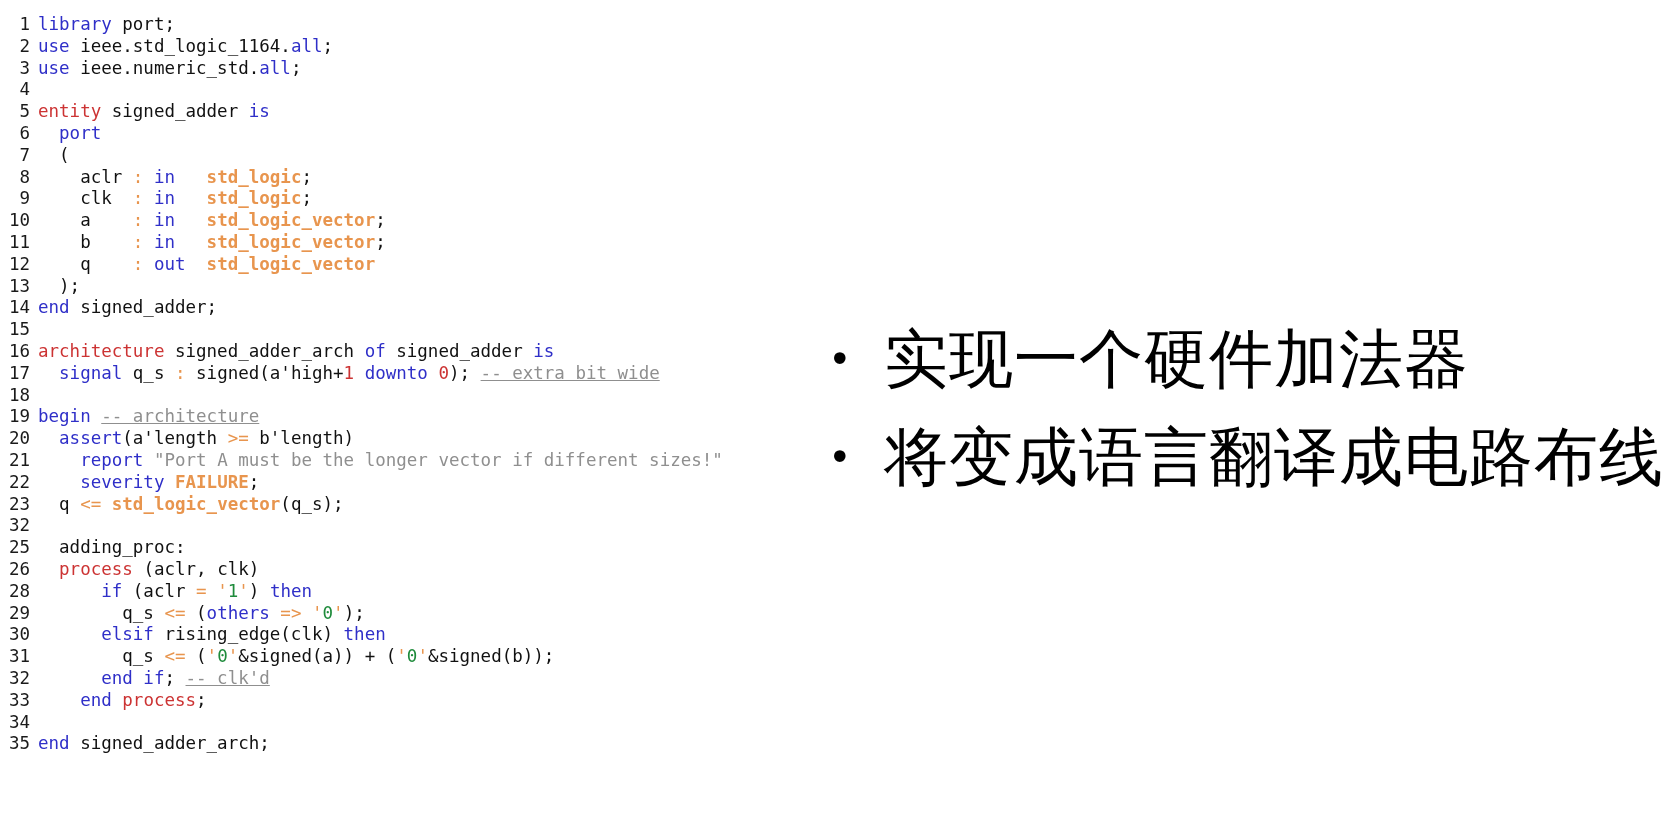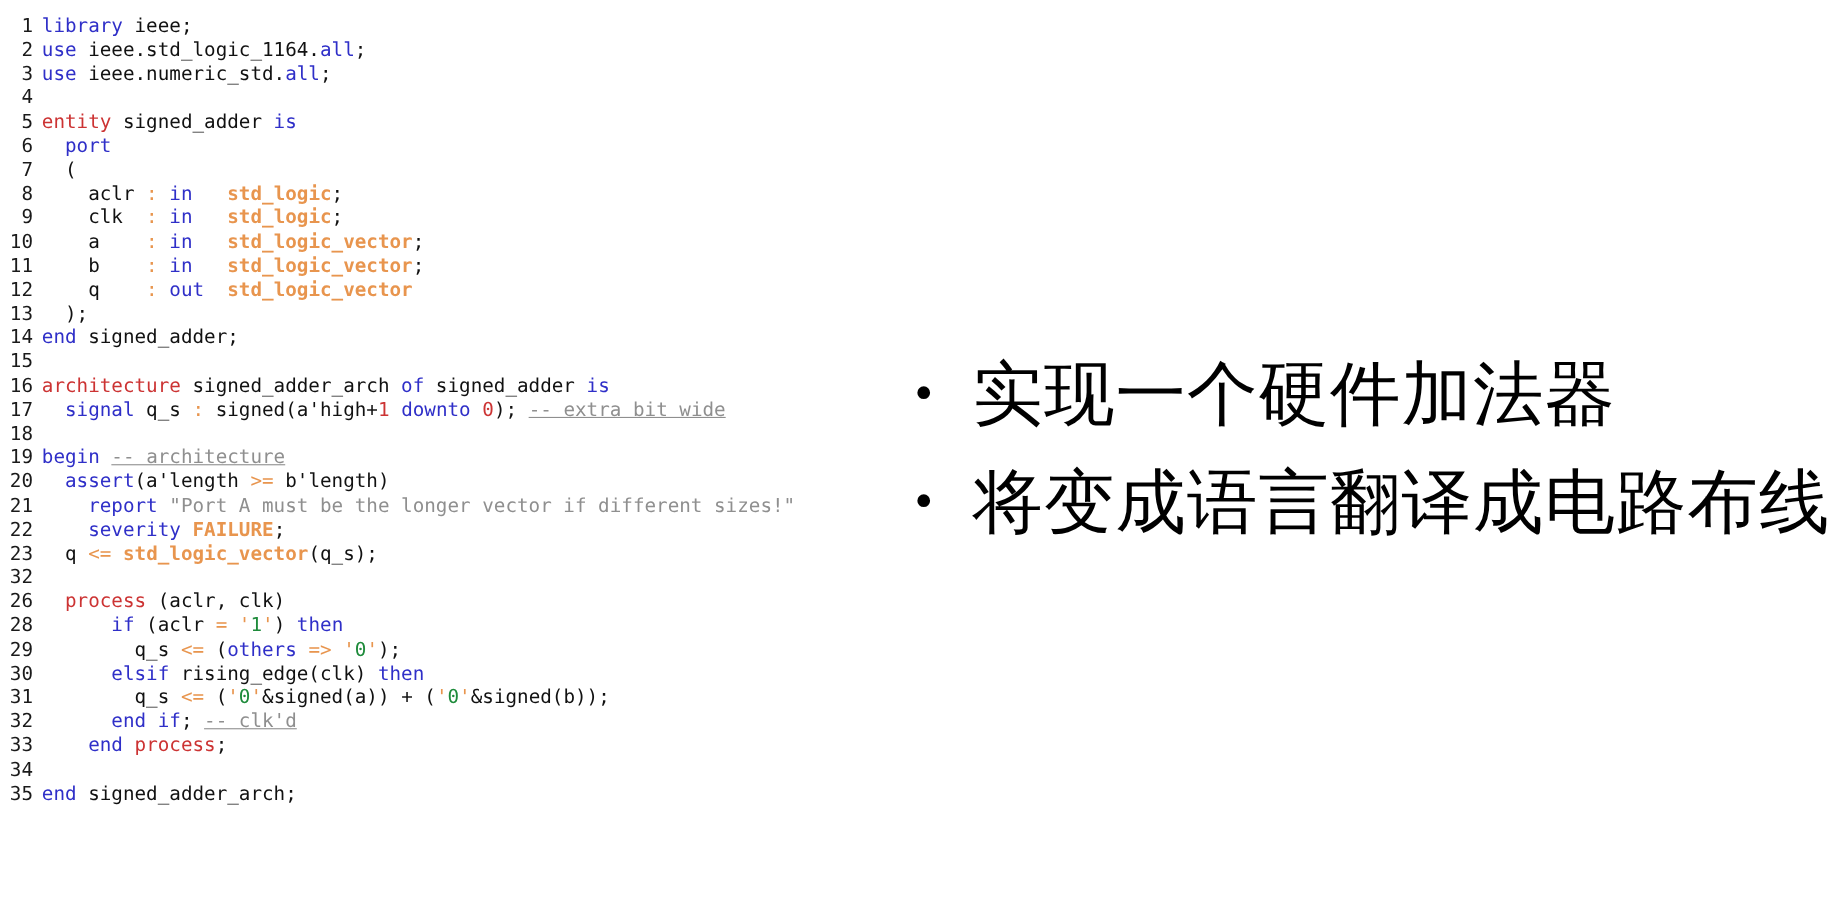--- a/index.html
+++ b/index.html
@@ -94,21 +94,21 @@
     letter-spacing: 1px;
     white-space: nowrap;
   }
 </style>
 </head>
 <body>
 
 <div class="slide">
 
   <div class="code-panel" id="code-panel">
-      <div class="code-line"><span class="lineno">1</span><span class="code-text"><span class="tk-kw">library</span><span class="tk-pl"> ieee;</span></span></div>
+      <div class="code-line"><span class="lineno">1</span><span class="code-text"><span class="tk-kw">library</span><span class="tk-pl"> port;</span></span></div>
       <div class="code-line"><span class="lineno">2</span><span class="code-text"><span class="tk-kw">use</span><span class="tk-pl"> ieee.std_logic_1164.</span><span class="tk-kw">all</span><span class="tk-pl">;</span></span></div>
       <div class="code-line"><span class="lineno">3</span><span class="code-text"><span class="tk-kw">use</span><span class="tk-pl"> ieee.numeric_std.</span><span class="tk-kw">all</span><span class="tk-pl">;</span></span></div>
       <div class="code-line"><span class="lineno">4</span><span class="code-text"></span></div>
       <div class="code-line"><span class="lineno">5</span><span class="code-text"><span class="tk-red">entity</span><span class="tk-pl"> signed_adder </span><span class="tk-kw">is</span></span></div>
       <div class="code-line"><span class="lineno">6</span><span class="code-text"><span class="tk-pl">  </span><span class="tk-kw">port</span></span></div>
       <div class="code-line"><span class="lineno">7</span><span class="code-text"><span class="tk-pl">  (</span></span></div>
       <div class="code-line"><span class="lineno">8</span><span class="code-text"><span class="tk-pl">    aclr </span><span class="tk-op">:</span><span class="tk-pl"> </span><span class="tk-kw">in</span><span class="tk-pl">   </span><span class="tk-type">std_logic</span><span class="tk-pl">;</span></span></div>
       <div class="code-line"><span class="lineno">9</span><span class="code-text"><span class="tk-pl">    clk  </span><span class="tk-op">:</span><span class="tk-pl"> </span><span class="tk-kw">in</span><span class="tk-pl">   </span><span class="tk-type">std_logic</span><span class="tk-pl">;</span></span></div>
       <div class="code-line"><span class="lineno">10</span><span class="code-text"><span class="tk-pl">    a    </span><span class="tk-op">:</span><span class="tk-pl"> </span><span class="tk-kw">in</span><span class="tk-pl">   </span><span class="tk-type">std_logic_vector</span><span class="tk-pl">;</span></span></div>
       <div class="code-line"><span class="lineno">11</span><span class="code-text"><span class="tk-pl">    b    </span><span class="tk-op">:</span><span class="tk-pl"> </span><span class="tk-kw">in</span><span class="tk-pl">   </span><span class="tk-type">std_logic_vector</span><span class="tk-pl">;</span></span></div>
@@ -118,20 +118,21 @@
       <div class="code-line"><span class="lineno">15</span><span class="code-text"></span></div>
       <div class="code-line"><span class="lineno">16</span><span class="code-text"><span class="tk-red">architecture</span><span class="tk-pl"> signed_adder_arch </span><span class="tk-kw">of</span><span class="tk-pl"> signed_adder </span><span class="tk-kw">is</span></span></div>
       <div class="code-line"><span class="lineno">17</span><span class="code-text"><span class="tk-pl">  </span><span class="tk-kw">signal</span><span class="tk-pl"> q_s </span><span class="tk-op">:</span><span class="tk-pl"> signed(a'high+</span><span class="tk-num">1</span><span class="tk-pl"> </span><span class="tk-kw">downto</span><span class="tk-pl"> </span><span class="tk-num">0</span><span class="tk-pl">); </span><span class="tk-cmt">-- extra bit wide</span></span></div>
       <div class="code-line"><span class="lineno">18</span><span class="code-text"></span></div>
       <div class="code-line"><span class="lineno">19</span><span class="code-text"><span class="tk-kw">begin</span><span class="tk-pl"> </span><span class="tk-cmt">-- architecture</span></span></div>
       <div class="code-line"><span class="lineno">20</span><span class="code-text"><span class="tk-pl">  </span><span class="tk-kw">assert</span><span class="tk-pl">(a'length </span><span class="tk-op">&gt;=</span><span class="tk-pl"> b'length)</span></span></div>
       <div class="code-line"><span class="lineno">21</span><span class="code-text"><span class="tk-pl">    </span><span class="tk-kw">report</span><span class="tk-pl"> </span><span class="tk-str">"Port A must be the longer vector if different sizes!"</span></span></div>
       <div class="code-line"><span class="lineno">22</span><span class="code-text"><span class="tk-pl">    </span><span class="tk-kw">severity</span><span class="tk-pl"> </span><span class="tk-type">FAILURE</span><span class="tk-pl">;</span></span></div>
       <div class="code-line"><span class="lineno">23</span><span class="code-text"><span class="tk-pl">  q </span><span class="tk-op">&lt;=</span><span class="tk-pl"> </span><span class="tk-type">std_logic_vector</span><span class="tk-pl">(q_s);</span></span></div>
       <div class="code-line"><span class="lineno">32</span><span class="code-text"></span></div>
+      <div class="code-line"><span class="lineno">25</span><span class="code-text"><span class="tk-pl">  adding_proc:</span></span></div>
       <div class="code-line"><span class="lineno">26</span><span class="code-text"><span class="tk-pl">  </span><span class="tk-red">process</span><span class="tk-pl"> (aclr, clk)</span></span></div>
       <div class="code-line"><span class="lineno">28</span><span class="code-text"><span class="tk-pl">      </span><span class="tk-kw">if</span><span class="tk-pl"> (aclr </span><span class="tk-op">=</span><span class="tk-pl"> </span><span class="tk-op">'</span><span class="tk-chr">1</span><span class="tk-op">'</span><span class="tk-pl">) </span><span class="tk-kw">then</span></span></div>
       <div class="code-line"><span class="lineno">29</span><span class="code-text"><span class="tk-pl">        q_s </span><span class="tk-op">&lt;=</span><span class="tk-pl"> (</span><span class="tk-kw">others</span><span class="tk-pl"> </span><span class="tk-op">=&gt;</span><span class="tk-pl"> </span><span class="tk-op">'</span><span class="tk-chr">0</span><span class="tk-op">'</span><span class="tk-pl">);</span></span></div>
       <div class="code-line"><span class="lineno">30</span><span class="code-text"><span class="tk-pl">      </span><span class="tk-kw">elsif</span><span class="tk-pl"> rising_edge(clk) </span><span class="tk-kw">then</span></span></div>
       <div class="code-line"><span class="lineno">31</span><span class="code-text"><span class="tk-pl">        q_s </span><span class="tk-op">&lt;=</span><span class="tk-pl"> (</span><span class="tk-op">'</span><span class="tk-chr">0</span><span class="tk-op">'</span><span class="tk-pl">&amp;signed(a)) + (</span><span class="tk-op">'</span><span class="tk-chr">0</span><span class="tk-op">'</span><span class="tk-pl">&amp;signed(b));</span></span></div>
       <div class="code-line"><span class="lineno">32</span><span class="code-text"><span class="tk-pl">      </span><span class="tk-kw">end if</span><span class="tk-pl">; </span><span class="tk-cmt">-- clk'd</span></span></div>
       <div class="code-line"><span class="lineno">33</span><span class="code-text"><span class="tk-pl">    </span><span class="tk-kw">end</span><span class="tk-pl"> </span><span class="tk-red">process</span><span class="tk-pl">;</span></span></div>
       <div class="code-line"><span class="lineno">34</span><span class="code-text"></span></div>
       <div class="code-line"><span class="lineno">35</span><span class="code-text"><span class="tk-kw">end</span><span class="tk-pl"> signed_adder_arch;</span></span></div>
     </div>

